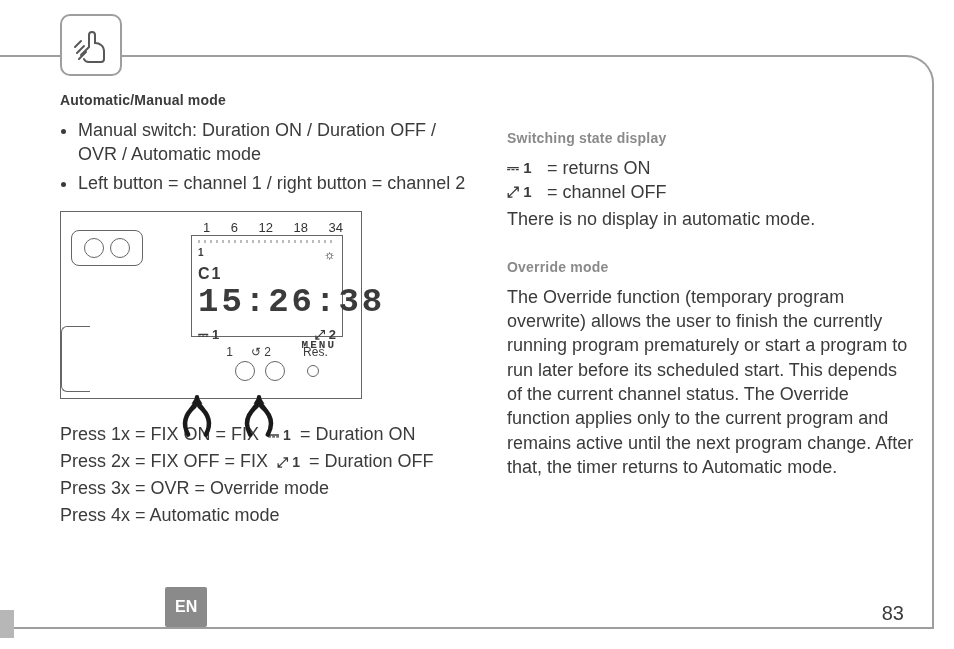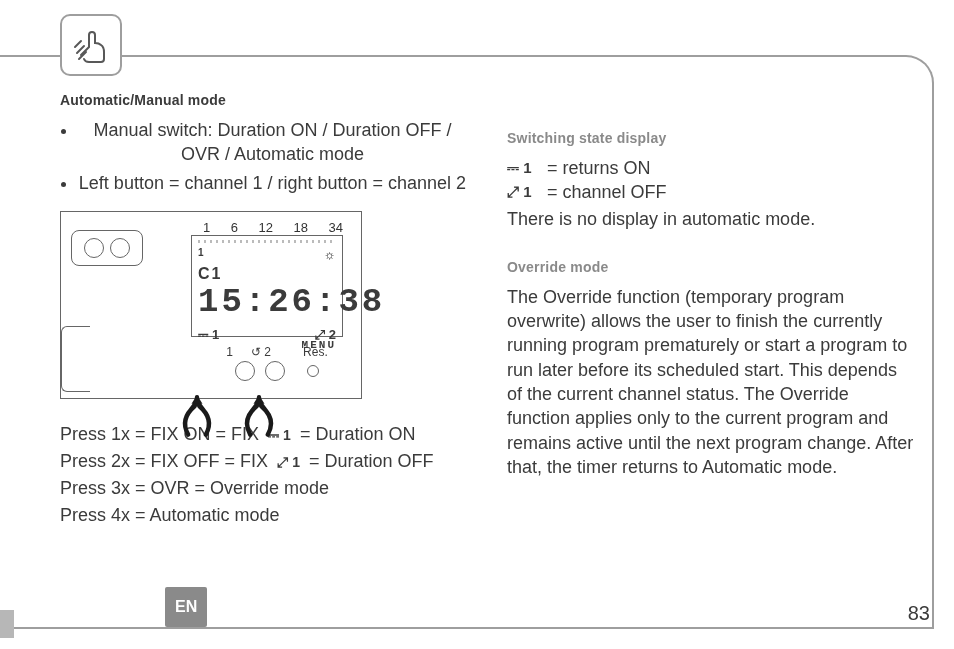--- a/index.html
+++ b/index.html
@@ -50,21 +50,20 @@
     color: #3b3b3b;
     margin: 0 0 10px 0;
     letter-spacing: 0.2px;
   }
   h2.section.gray { color: #8a8a8a; }
   ul.bullets {
     margin: 0 0 16px 0;
     padding: 0 0 0 18px;
     font-size: 18px;
     line-height: 1.35;
-    text-align: center;
   }
   ul.bullets li { margin-bottom: 4px; }
   .device {
     width: 280px;
     border: 1.5px solid #666;
     background: #fff;
     padding: 8px 10px 6px 10px;
     position: relative;
     font-family: "Courier New", monospace;
   }
@@ -109,21 +108,21 @@
   .press-lines .sw-icon { font-family: Arial; font-weight:bold; font-size:14px; padding:0 4px; white-space:nowrap;}
   .right-body { font-size:18px; line-height:1.35; }
   .sw-line { display:flex; align-items:center; gap:6px; font-size:18px;}
   .sw-line .sym { font-family: Arial; font-weight:bold; font-size:15px; min-width:34px;}
   .lang-badge {
     position:absolute; left:165px; bottom:22px;
     background:#8a8a8a; color:#fff; font-weight:bold;
     padding:11px 10px; font-size:16px; border-radius:2px;
   }
   .page-num {
-    position:absolute; right:24px; bottom:24px;
+    position:absolute; right:50px; bottom:24px;
     font-size:20px; color:#3b3b3b;
   }
   .gray-stub {
     position:absolute; left:0; top:610px; width:14px; height:28px; background:#b7b7b7;
   }
 </style>
 </head>
 <body>
 
 <div class="page-border"></div>

